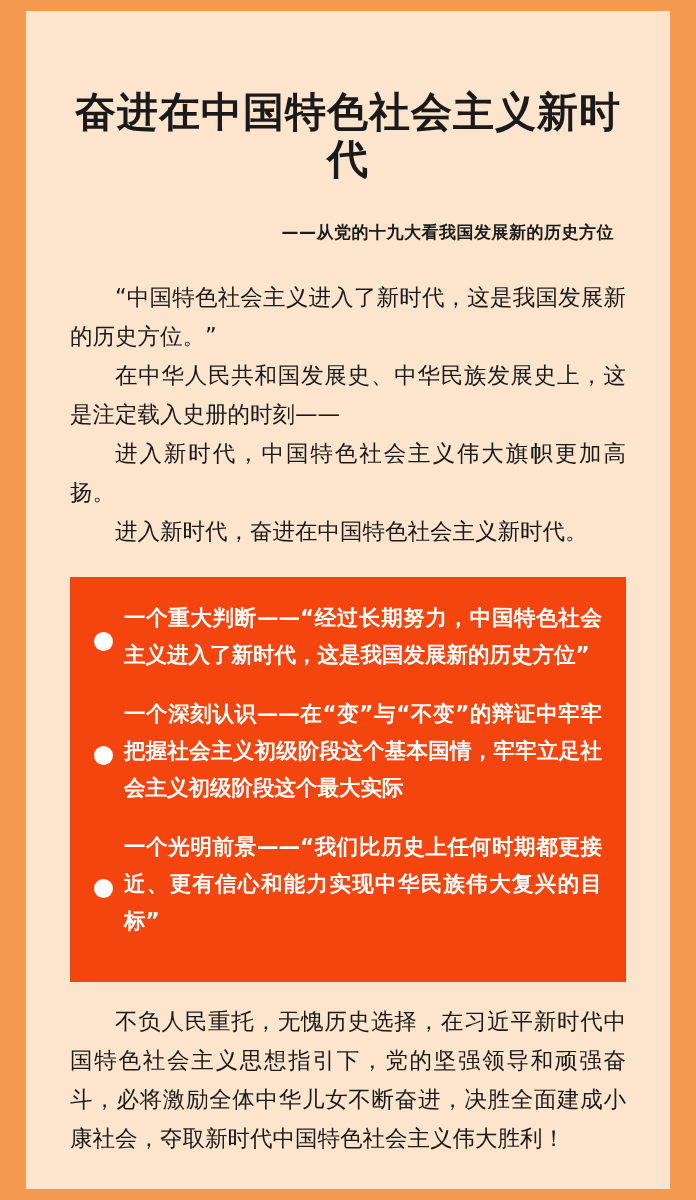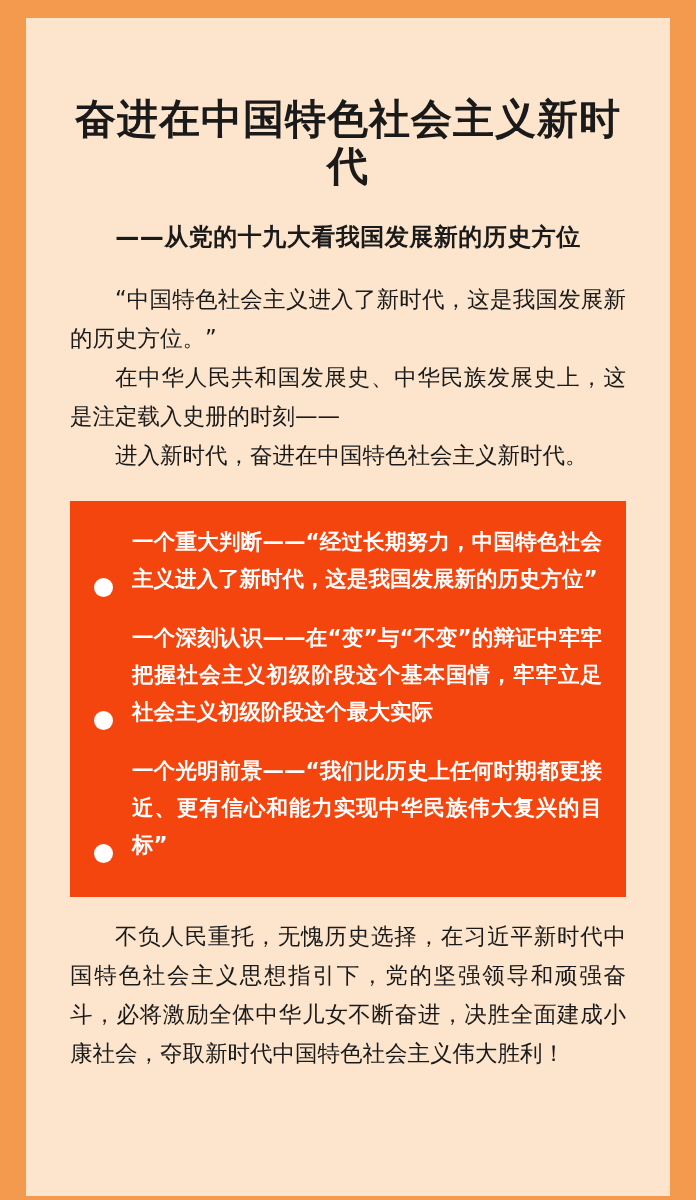--- a/index.html
+++ b/index.html
@@ -9,21 +9,21 @@
   body {
     width: 696px;
     height: 1200px;
     background: #f39a4e;
     font-family: "Liberation Sans", sans-serif;
     overflow: hidden;
   }
   .page {
     position: absolute;
     left: 26px;
-    top: 18px;
+    top: 11px;
     width: 644px;
     height: 1178px;
     background: #fce4cd;
     box-sizing: border-box;
   }
   .inner {
     position: absolute;
     left: 0;
     top: 0;
     width: 644px;
@@ -35,24 +35,24 @@
     padding-top: 78px;
     text-align: center;
     font-size: 41px;
     font-weight: bold;
     letter-spacing: 1px;
     color: #1a1a1a;
     line-height: 1.15;
     font-family: "DejaVu Sans", "Liberation Sans", sans-serif;
   }
   .subtitle {
-    margin: 5px;
+    margin: 12px;
     padding-top: 26px;
-    text-align: center;
-    font-size: 24px;
+    text-align: right;
+    font-size: 17px;
     font-weight: bold;
     color: #1a1a1a;
     letter-spacing: 0.5px;
     font-family: "DejaVu Sans", "Liberation Sans", sans-serif;
   }
   .body-text {
     padding-top: 22px;
   }
   .para {
     margin: 0;
@@ -64,26 +64,25 @@
     font-family: "DejaVu Sans", "Liberation Sans", sans-serif;
   }
   .highlight-box {
     margin-top: 26px;
     background: #f4450f;
     padding: 22px 24px 26px 24px;
     box-sizing: border-box;
   }
   .hl-item {
     display: flex;
-    align-items: flex-end;
+    align-items: center;
     margin-bottom: 22px;
-    gap: 8px;
   }
   .hl-item:last-child {
-    margin-bottom: 8px;
+    margin-bottom: 17px;
   }
   .bullet {
     flex: 0 0 auto;
     width: 19px;
     height: 19px;
     border-radius: 50%;
     background: #ffffff;
     margin-top: 10px;
     margin-right: 11px;
   }
@@ -105,20 +104,21 @@
 
 <div class="page">
   <div class="inner">
 
     <h1 class="title">奋进在中国特色社会主义新时代</h1>
     <h2 class="subtitle">——从党的十九大看我国发展新的历史方位</h2>
 
     <div class="body-text">
       <p class="para">“中国特色社会主义进入了新时代，这是我国发展新的历史方位。”</p>
       <p class="para">在中华人民共和国发展史、中华民族发展史上，这是注定载入史册的时刻——</p>
+      <p class="para">进入新时代，中国特色社会主义伟大旗帜更加高扬。</p>
       <p class="para">进入新时代，奋进在中国特色社会主义新时代。</p>
     </div>
 
     <div class="highlight-box">
       <div class="hl-item">
         <span class="bullet"></span>
         <span class="hl-text">一个重大判断——“经过长期努力，中国特色社会主义进入了新时代，这是我国发展新的历史方位”</span>
       </div>
       <div class="hl-item">
         <span class="bullet"></span>

